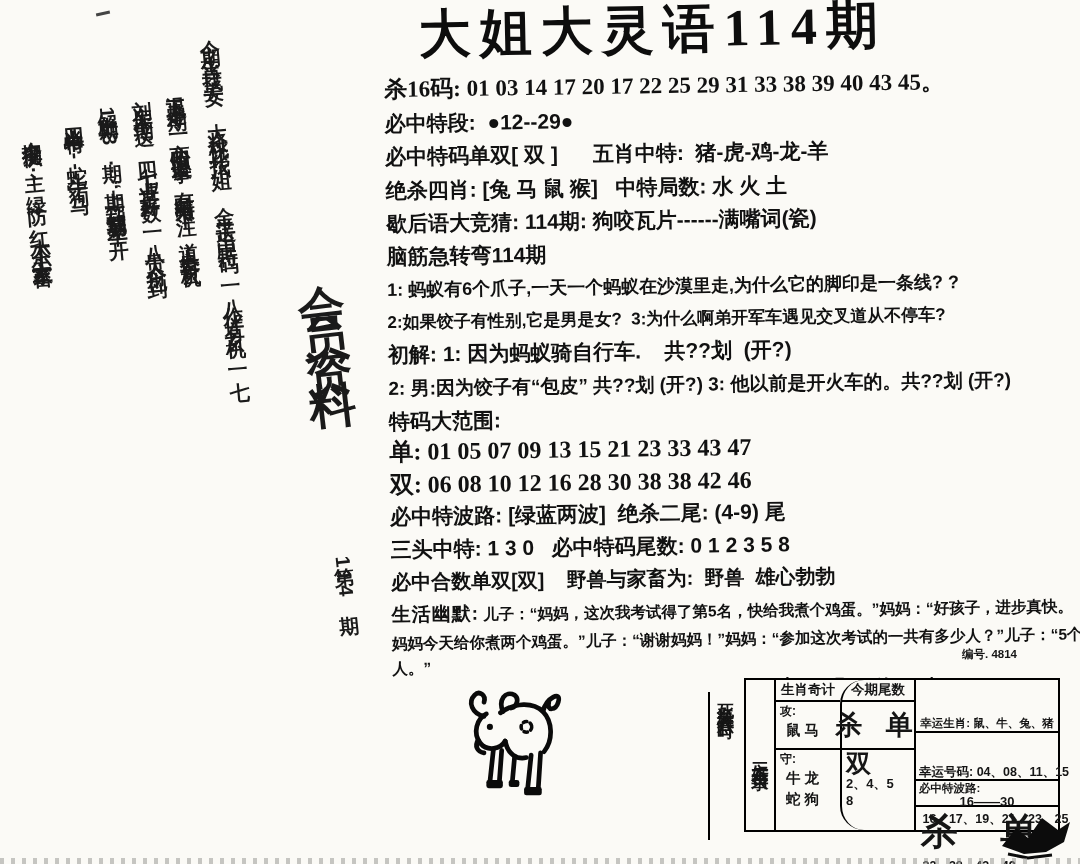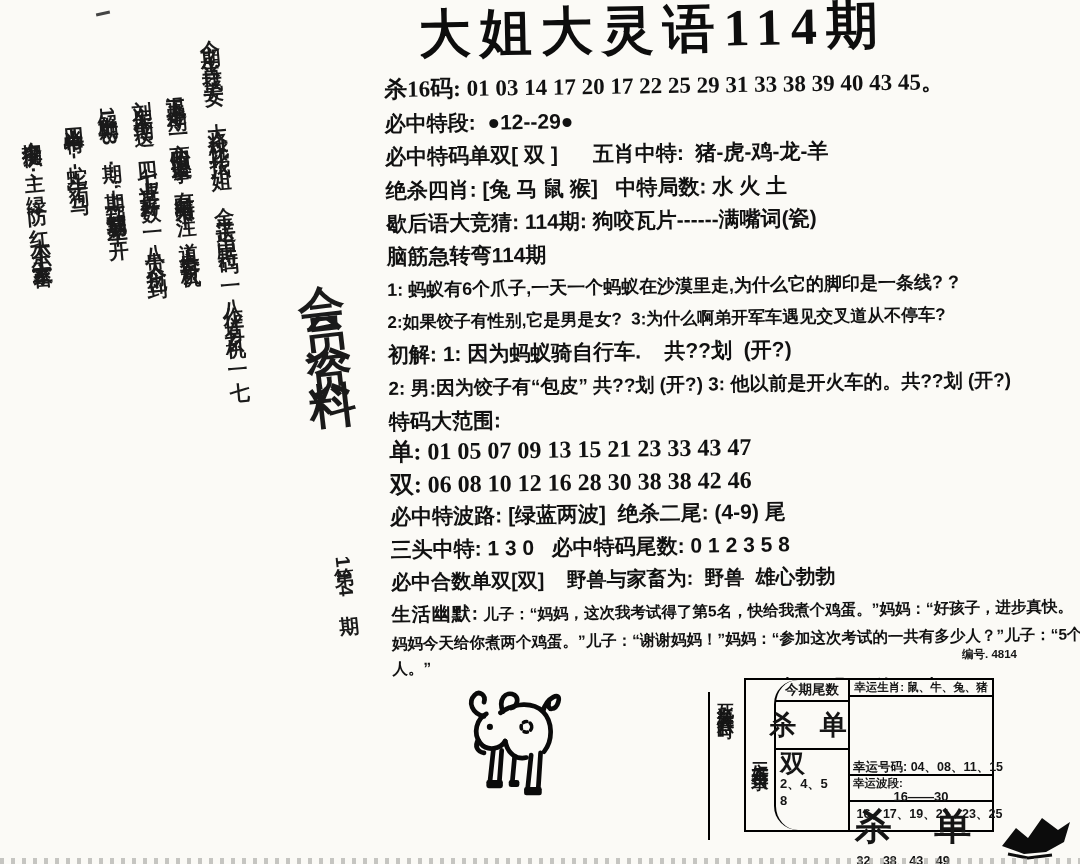--- a/index.html
+++ b/index.html
@@ -64,31 +64,31 @@
     font-size:17px;font-weight:700;letter-spacing:3px;}
   .mt-frame{position:absolute;left:44px;top:42px;height:150px;border:2.5px solid #000;
     display:flex;background:#fbfaf6;}
   .mt-bar-inner{width:28px;writing-mode:vertical-rl;font-size:17px;font-weight:700;
     letter-spacing:2px;display:flex;align-items:center;justify-content:center;}
   .mt-col{display:flex;flex-direction:column;border-left:2px solid #000;}
   .c1{width:64px;} .c2{width:72px;border-radius:24px;} .c3{width:142px;}
   .cell{box-sizing:border-box;}
   .hdr{height:22px;border-bottom:2px solid #000;font-size:13.5px;font-weight:700;
     display:flex;align-items:center;justify-content:center;white-space:pre;}
-  .c3 .hdr{font-size:11.5px;}
+  .c3 .hdr{font-size:11.5px;margin-top:36px;}
   .r-attack{height:48px;border-bottom:2px solid #000;padding:1px 4px;font-weight:700;}
   .r-defend{height:76px;padding:1px 4px;font-weight:700;}
   .tag{font-size:12px;} .animals{font-size:14.5px;line-height:1.45;padding-left:6px;white-space:pre;}
   .big-sha{height:48px;border-bottom:2px solid #000;display:flex;align-items:center;
     justify-content:center;font-size:27px;font-weight:700;letter-spacing:8px;white-space:pre;}
   .dbl-cell{height:76px;padding:0 4px;font-weight:700;}
   .dbl{font-size:25px;line-height:1.05;}
   .dbl-sub{font-size:13px;line-height:1.3;white-space:pre;}
   .nums-cell{height:48px;border-bottom:2px solid #000;font-size:12.5px;font-weight:700;
-    line-height:1.25;padding:1px 3px;white-space:pre;margin-top:31px;}
+    line-height:1.25;padding:1px 3px;white-space:pre;}
   .wave-cell{height:26px;border-bottom:2px solid #000;font-size:11.5px;font-weight:700;
     padding:0 3px;display:flex;flex-direction:column;}
   .wave-val{text-align:center;font-size:13px;margin-top:-2px;}
   .kill-cell{flex:1;display:flex;align-items:center;justify-content:center;
     font-size:37px;font-weight:700;letter-spacing:16px;white-space:pre;}
   
   .ox{position:absolute;left:458px;top:688px;}
   .scribble{position:absolute;left:998px;top:808px;}
   .scan-noise{position:absolute;left:0;bottom:0;width:100%;height:6px;opacity:.55;
     background:repeating-linear-gradient(90deg,#9a9a96 0 4px,transparent 4px 11px);}
@@ -154,38 +154,50 @@
     </g>
   </svg>
 
   <div class="mt-wrap">
     <div class="mt-title">光 明 使 者</div>
     <div class="mt-code">编号. 4814</div>
     <div class="mt-line"></div>
     <div class="mt-bar-outer">死海呈祥六合时</div>
     <div class="mt-frame">
       <div class="mt-bar-inner">三六好合正当求</div>
+      <div class="mt-col c1" style="border-left:2px solid #000;">
+        <div class="cell hdr">生肖奇计</div>
+        <div class="cell r-attack">
+          <div class="tag">攻:</div>
+          <div class="animals">鼠 马</div>
+        </div>
+        <div class="cell r-defend">
+          <div class="tag">守:</div>
+          <div class="animals">牛 龙</div>
+          <div class="animals">蛇 狗</div>
+        </div>
+      </div>
       <div class="mt-col c2">
         <div class="cell hdr">今期尾数</div>
         <div class="cell big-sha">杀 单</div>
         <div class="cell dbl-cell">
           <div class="dbl">双</div>
           <div class="dbl-sub">2、4、5</div>
           <div class="dbl-sub">8</div>
         </div>
       </div>
       <div class="mt-col c3">
         <div class="cell hdr">幸运生肖: 鼠、牛、兔、猪</div>
         <div class="cell nums-cell">
           <div>幸运号码: 04、08、11、15</div>
           <div> 16、17、19、21、23、25</div>
           <div> 32、38、43、49</div>
         </div>
         <div class="cell wave-cell">
-          <div>幸运波段:</div>
+          <div>必中特波路:</div>
           <div class="wave-val">16——30</div>
         </div>
         <div class="cell kill-cell">杀 单</div>
       </div>
     </div>
   </div>
 
   <svg class="scribble" width="78" height="52" viewBox="0 0 78 52">
     <path d="M4,38 L18,20 L30,30 L44,10 L60,22 L72,14 L66,34 L48,44 L26,46 Z" fill="#0c0c0c"></path>
     <path d="M10,46 L30,50 L54,47" stroke="#0c0c0c" stroke-width="3" fill="none"></path>

